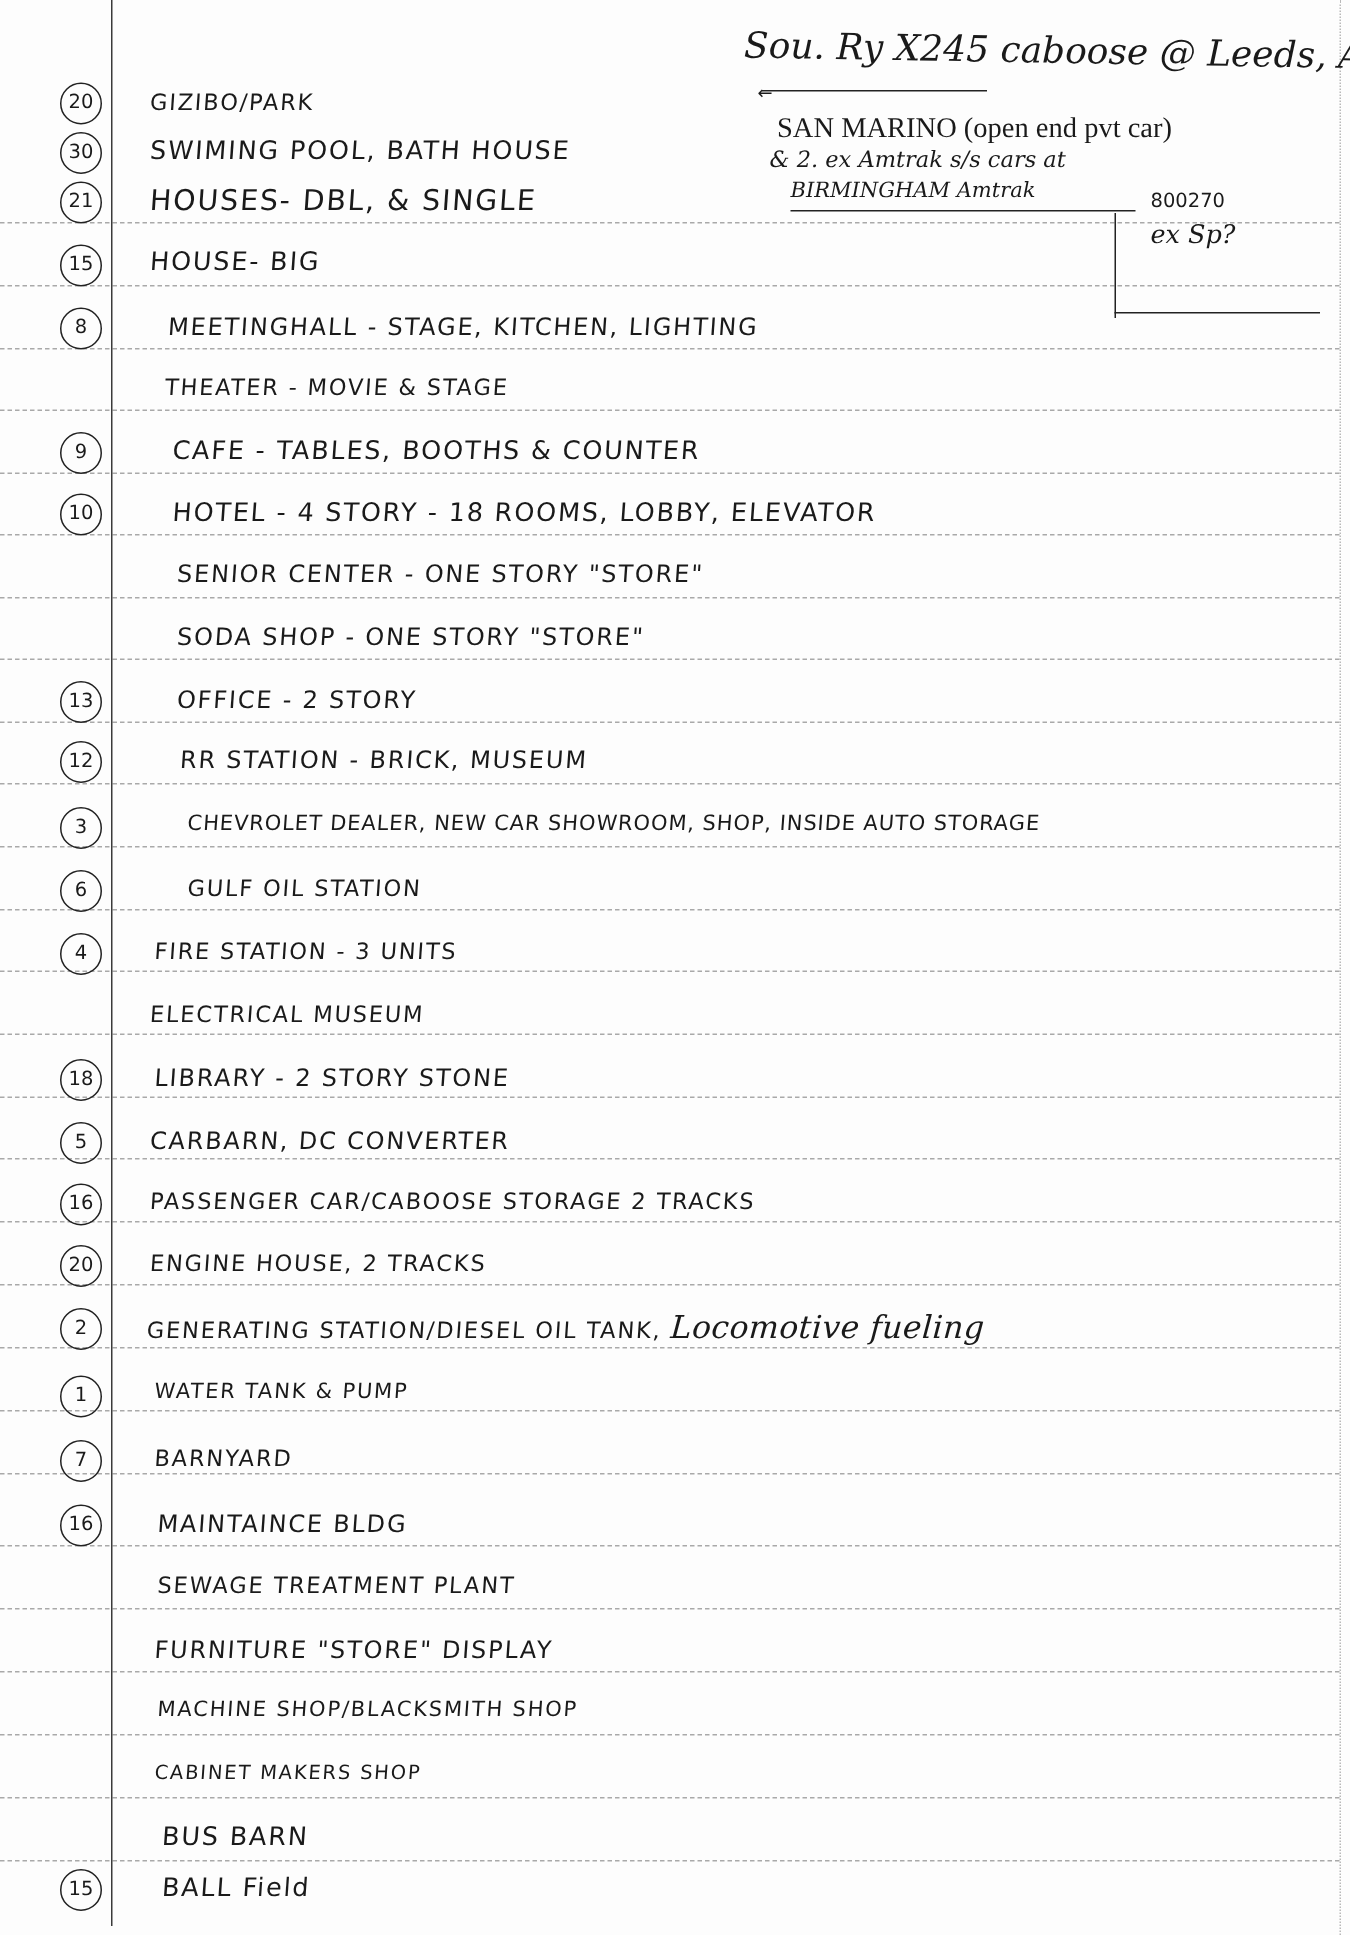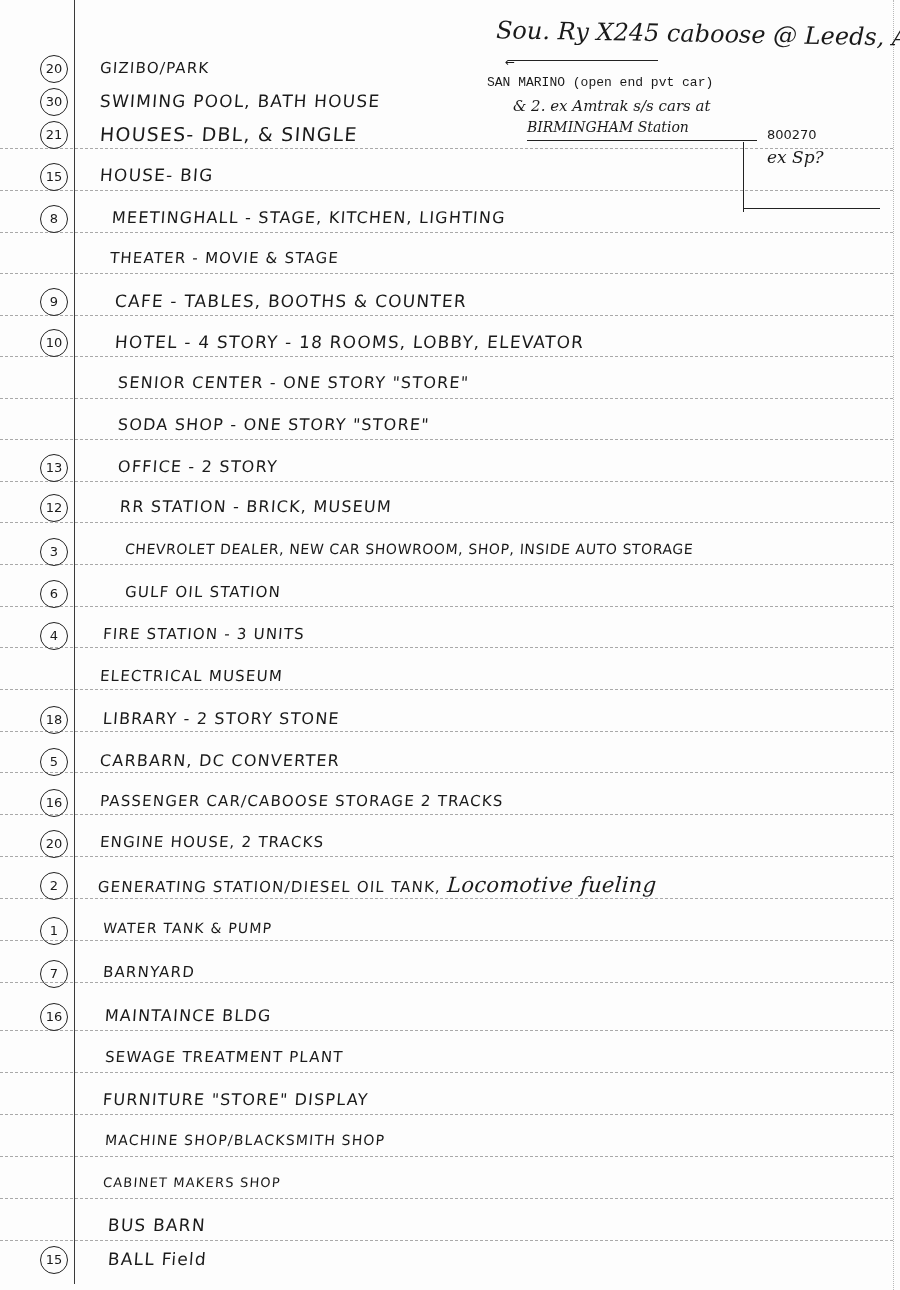--- a/index.html
+++ b/index.html
@@ -14,21 +14,21 @@
                 border-left: 1px dotted #b9b9b9; }
   .row { position: absolute; left: 0; width: 893px; height: 40px; }
   .num { position: absolute; left: 40px; width: 26px; height: 26px; border: 1.5px solid #222;
          border-radius: 50%; font-size: 13px; line-height: 26px; text-align: center;
          font-family: "DejaVu Sans", sans-serif; }
   .item { position: absolute; left: 100px; font-size: 17px; letter-spacing: 1.2px;
           white-space: nowrap; font-family: "DejaVu Sans", sans-serif; transform: skewX(-4deg); }
   .script { font-family: "DejaVu Serif", serif; font-style: italic; letter-spacing: 0.3px; }
   .note { position: absolute; white-space: nowrap; }
   .note1 { left: 496px; top: 20px; font-size: 24px; font-family: "DejaVu Serif", serif; font-style: italic; transform: rotate(1deg); }
-  .note2 { left: 487px; top: 75px; font-size: 13px; font-family: Liberation Mono, monospace; }
+  .note2 { left: 518px; top: 75px; font-size: 19px; font-family: Liberation Serif, serif; }
   .note3 { left: 513px; top: 97px; font-size: 15px; font-family: "DejaVu Serif", serif; font-style: italic; }
   .note4 { left: 527px; top: 119px; font-size: 14px; font-family: "DejaVu Serif", serif; font-style: italic; }
   .note5 { left: 767px; top: 127px; font-size: 13px; font-family: "DejaVu Sans", sans-serif; }
   .note6 { left: 767px; top: 147px; font-size: 17px; font-family: "DejaVu Serif", serif; font-style: italic; }
   .underline1 { position: absolute; left: 508px; top: 60px; width: 150px; height: 0; border-top: 1.5px solid #222; }
   .arrowhead { position: absolute; left: 505px; top: 55px; font-size: 12px; }
   .underline2 { position: absolute; left: 527px; top: 140px; width: 230px; height: 0; border-top: 1.5px solid #222; }
   .bracket-v { position: absolute; left: 743px; top: 142px; width: 0; height: 70px; border-left: 1.8px solid #222; }
   .bracket-h { position: absolute; left: 743px; top: 208px; width: 137px; height: 0; border-top: 1.8px solid #222; }
 </style>
@@ -66,21 +66,21 @@
   <div class="rule" style="top:1240px"></div>
 
   <div class="margin-line"></div>
   <div class="right-line"></div>
 
   <div class="note note1">Sou. Ry X245 caboose @ Leeds, Al.</div>
   <div class="arrowhead">←</div>
   <div class="underline1"></div>
   <div class="note note2">SAN MARINO (open end pvt car)</div>
   <div class="note note3">&amp; 2. ex Amtrak s/s cars at</div>
-  <div class="note note4">BIRMINGHAM Station</div>
+  <div class="note note4">BIRMINGHAM Amtrak</div>
   <div class="underline2"></div>
   <div class="note note5">800270</div>
   <div class="note note6">ex Sp?</div>
   <div class="bracket-v"></div>
   <div class="bracket-h"></div>
 
   <div class="row" style="top:55px">
     <div class="num">20</div>
     <div class="item" style="top:4px;font-size:15px">GIZIBO/PARK</div>
   </div>

